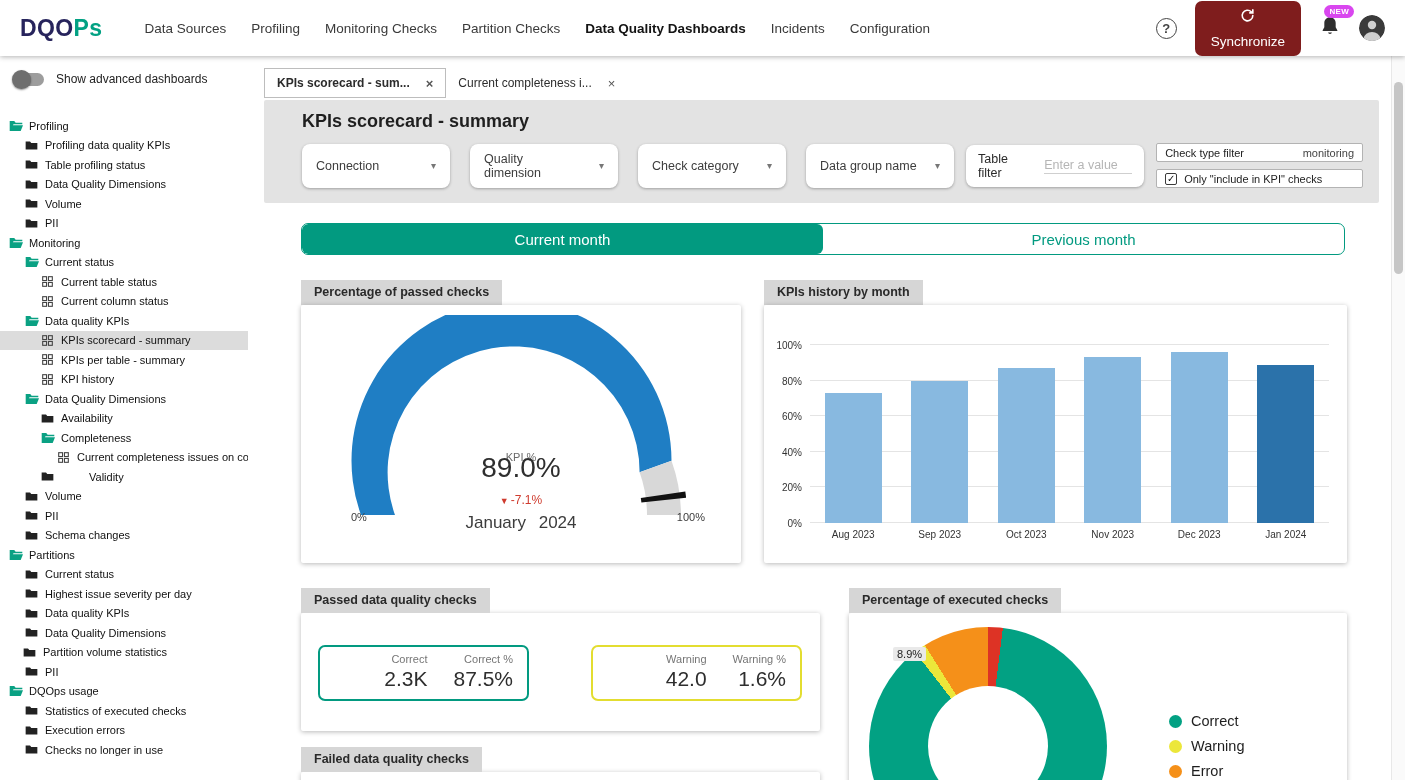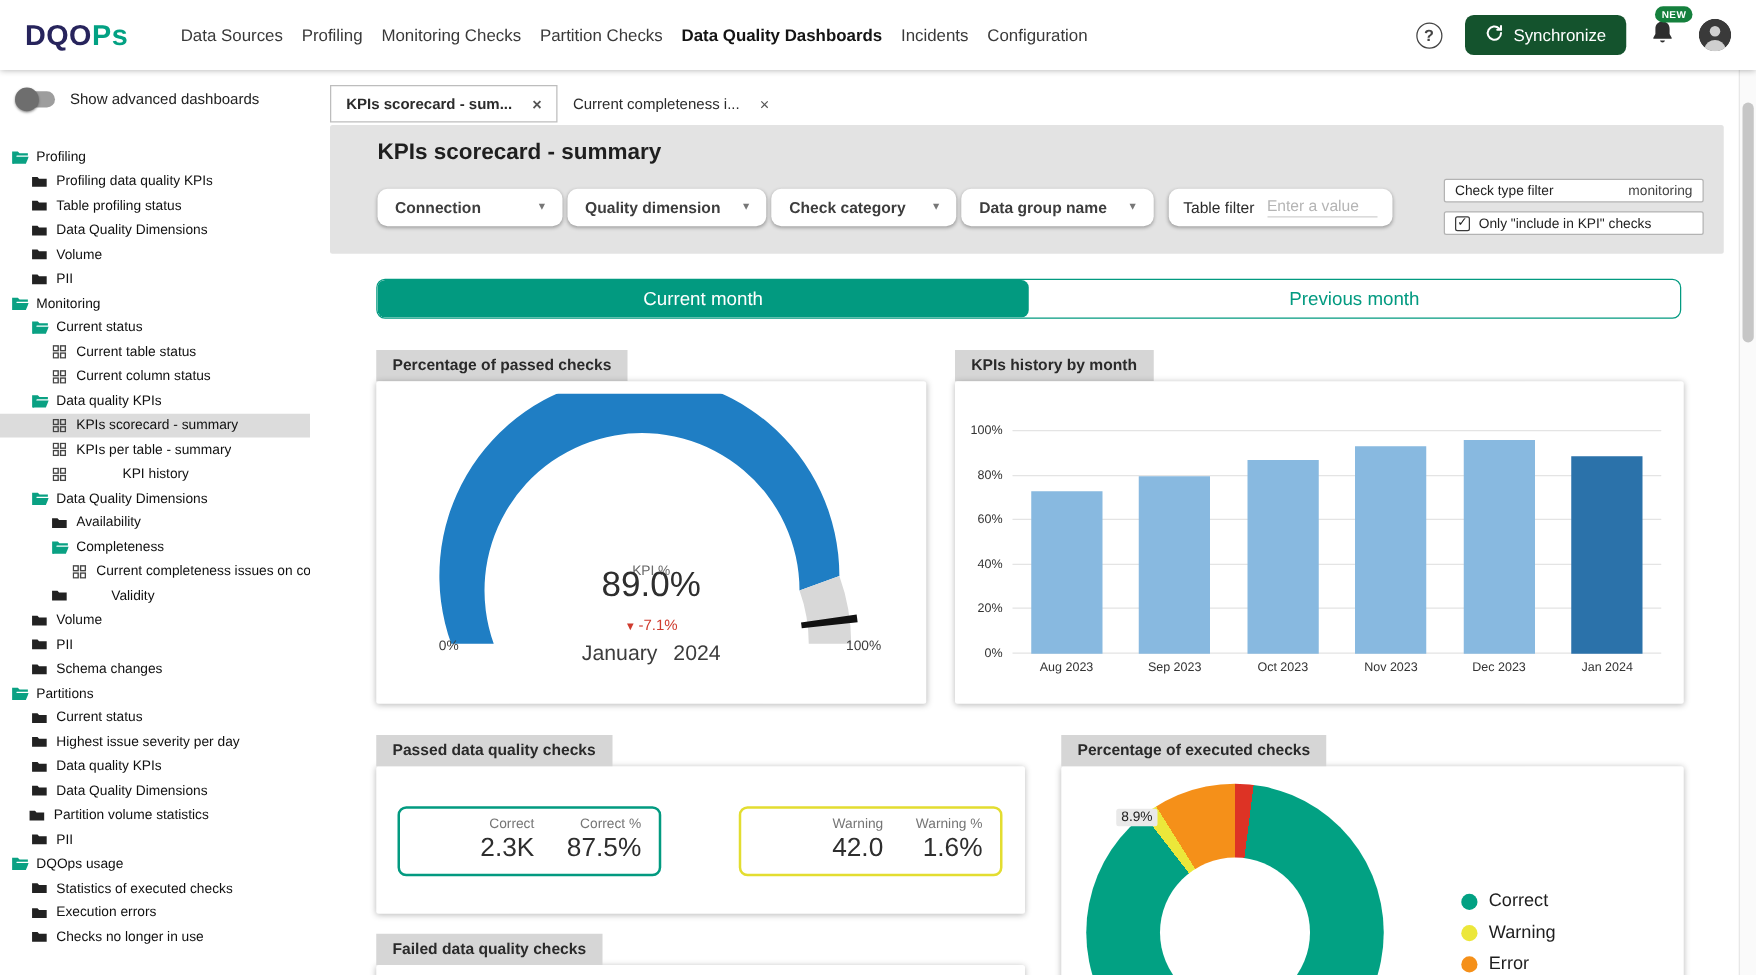--- a/index.html
+++ b/index.html
@@ -5,30 +5,30 @@
   * { box-sizing: border-box; margin: 0; padding: 0; }
   html, body { width: 1405px; height: 780px; overflow: hidden; background: #fff;
     font-family: "Liberation Sans", "DejaVu Sans", sans-serif; }
   .app { width: 1405px; height: 780px; display: flex; flex-direction: column; }
 
   
   .navbar { flex: 0 0 56px; height: 56px; background: #fff; display: flex; align-items: center;
     padding: 0 20px 0 20px; box-shadow: 0 1px 5px rgba(0,0,0,.3); position: relative; z-index: 10; }
   .logo { font-size: 23px; font-weight: 800; letter-spacing: .4px; margin-right: 42px; cursor: pointer; }
   .logo-dqo { color: #27245c; } .logo-ps { color: #02a183; }
-  .nav-items { display: flex; gap: 15px; font-size: 13.5px; color: #3a3a3a; }
+  .nav-items { display: flex; gap: 25px; font-size: 13.5px; color: #3a3a3a; }
   .nav-item { cursor: pointer; white-space: nowrap; }
   .nav-item.active { font-weight: 700; color: #141414; }
   .nav-right { margin-left: auto; display: flex; align-items: center; gap: 18px; }
   .help { width: 21px; height: 21px; border: 1.7px solid #444; border-radius: 50%;
     display: flex; align-items: center; justify-content: center; font-size: 13px; font-weight: 700; color: #444; cursor: pointer; }
-  .sync-btn { display: flex; align-items: center; gap: 8px; background: #14532d; color: #fff; border: none;
-    border-radius: 7px; padding: 7px 16px; font-size: 13.5px; cursor: pointer; font-family: inherit; }
+  .sync-btn { display: flex; align-items: center; gap: 8px; background: #7f1d1d; color: #fff; border: none;
+    border-radius: 7px; padding: 7px 16px; font-size: 13.5px; cursor: pointer; font-family: inherit; flex-direction: column; }
   .bell-wrap { position: relative; cursor: pointer; display: flex; }
-  .new-badge { position: absolute; top: -10px; right: -13px; background: #15803d; color: #fff;
+  .new-badge { position: absolute; top: -10px; right: -13px; background: #d946ef; color: #fff;
     font-size: 8px; font-weight: 700; padding: 2px 5px; border-radius: 8px; letter-spacing: .3px; }
   .avatar { width: 26px; height: 26px; border-radius: 50%; overflow: hidden; cursor: pointer; display: flex; }
 
   
   .body { flex: 1; display: flex; min-height: 0; }
   .sidebar { flex: 0 0 248px; width: 248px; background: #fff; padding-top: 12px; overflow: hidden; }
   .adv-toggle { display: flex; align-items: center; padding-left: 14px; height: 22px; }
   .switch { position: relative; width: 30px; height: 13px; background: #9d9d9d; border-radius: 7px;
     display: inline-block; cursor: pointer; }
   .knob { position: absolute; left: -2px; top: -3px; width: 19px; height: 19px; border-radius: 50%;
@@ -50,21 +50,21 @@
   .tabstrip { display: flex; margin: 12px 0 0 16px; height: 30px; align-items: stretch; }
   .doc-tab { display: flex; align-items: center; justify-content: space-between; min-width: 180px;
     padding: 0 12px; font-size: 12px; color: #2c2c2c; cursor: pointer; }
   .doc-tab.active { border: 1px solid #bdbdbd; font-weight: 700; background: #fff; }
   .tab-close { color: #555; font-size: 13px; margin-left: 16px; cursor: pointer; }
 
   .filterband { margin: 2px 26px 0 16px; background: #e3e3e3; border-radius: 2px;
     padding: 11px 16px 15px 38px; }
   .page-title { font-size: 18px; font-weight: 700; color: #1f1f1f; margin-bottom: 11px; }
   .filters-row { display: flex; align-items: center; gap: 12px; }
-  .filter-dropdowns { display: flex; gap: 4px; font-weight: bold; }
+  .filter-dropdowns { display: flex; gap: 20px; }
   .pill { background: #fff; border-radius: 8px; box-shadow: 0 1px 3px rgba(0,0,0,.3);
     padding: 8px 14px; font-size: 12.5px; color: #3d3d3d; display: flex; align-items: center;
     justify-content: space-between; min-width: 148px; cursor: pointer; }
   .caret { color: #777; font-size: 10px; margin-left: 18px; }
   .table-filter { background: #fff; border-radius: 8px; box-shadow: 0 1px 3px rgba(0,0,0,.3);
     padding: 7px 12px; font-size: 12.5px; color: #2a2a2a; display: flex; align-items: center; gap: 10px; }
   .tf-input { border: none; border-bottom: 1px solid #cfcfcf; width: 88px; font-size: 12.5px;
     font-family: inherit; outline: none; background: transparent; color: #333; padding-bottom: 1px; }
   .tf-input::placeholder { color: #b5b5b5; }
   .right-group { margin-left: auto; display: flex; flex-direction: column; gap: 7px; width: 208px; }
@@ -302,21 +302,21 @@
             <span class="ticon">
               <svg width="11" height="11" viewBox="0 0 16 16" fill="none" stroke="#444" stroke-width="1.6">
                 <rect x="1" y="1" width="5.6" height="5.6"></rect>
                 <rect x="9.4" y="1" width="5.6" height="5.6"></rect>
                 <rect x="1" y="9.4" width="5.6" height="5.6"></rect>
                 <rect x="9.4" y="9.4" width="5.6" height="5.6"></rect>
               </svg>
             </span>
             <span class="tlabel">KPIs per table - summary</span>
           </div>
-          <div class="tree-row" style="padding-left: 40px; gap: 37px;">
+          <div class="tree-row" style="padding-left: 40px;">
             <span class="ticon">
               <svg width="11" height="11" viewBox="0 0 16 16" fill="none" stroke="#444" stroke-width="1.6">
                 <rect x="1" y="1" width="5.6" height="5.6"></rect>
                 <rect x="9.4" y="1" width="5.6" height="5.6"></rect>
                 <rect x="1" y="9.4" width="5.6" height="5.6"></rect>
                 <rect x="9.4" y="9.4" width="5.6" height="5.6"></rect>
               </svg>
             </span>
             <span class="tlabel">KPI history</span>
           </div>

